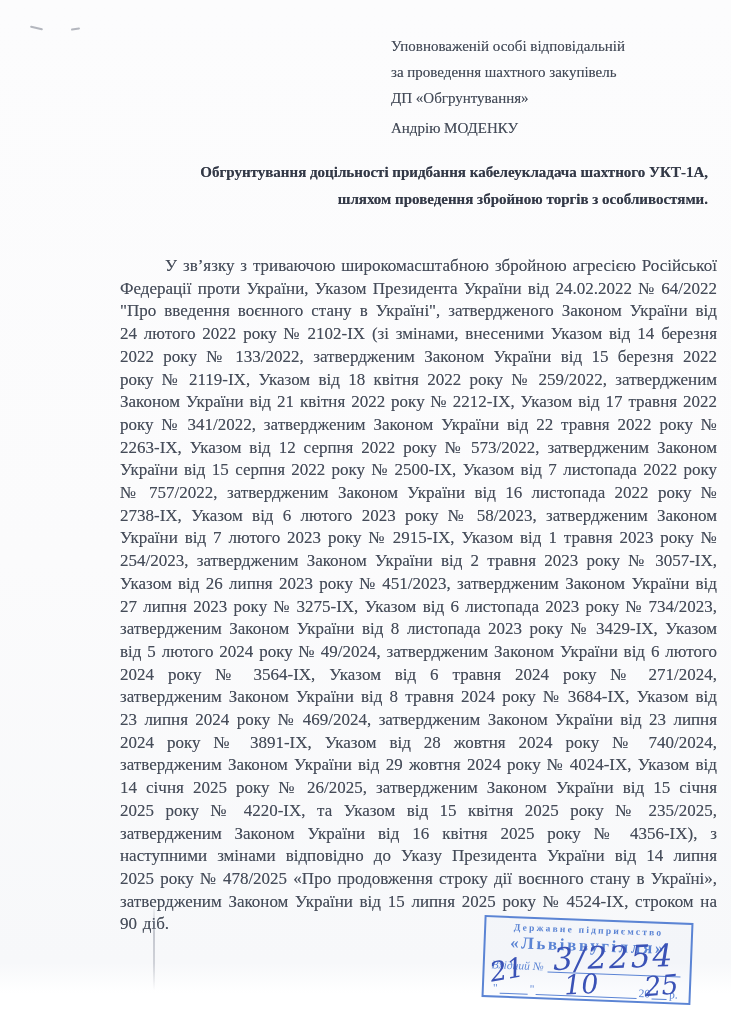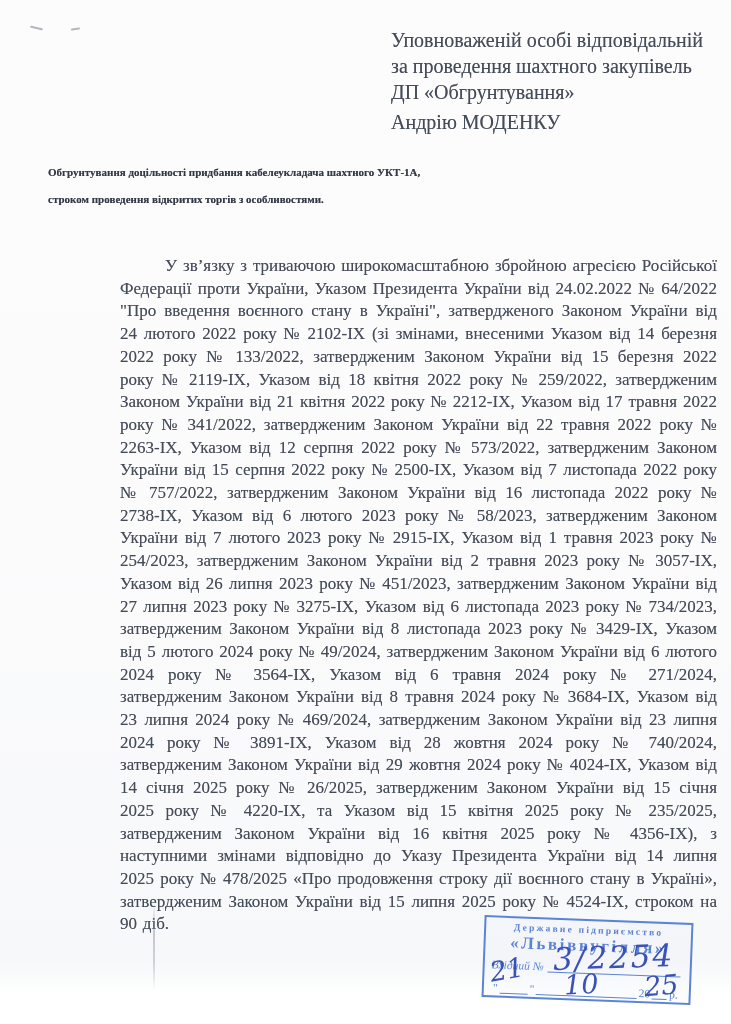--- a/index.html
+++ b/index.html
@@ -21,30 +21,30 @@
   .staple-mark{position:absolute;background:rgba(120,126,138,.55);border-radius:1px;}
   .staple-1{left:30px;top:27px;width:13px;height:2px;transform:rotate(14deg);}
   .staple-2{left:71px;top:28px;width:9px;height:2px;transform:rotate(-8deg);}
   .crease{
     position:absolute;left:153px;top:902px;width:1.5px;height:88px;
     background:linear-gradient(180deg,rgba(135,140,155,0) 0%,rgba(135,140,155,.45) 35%,rgba(135,140,155,.35) 70%,rgba(135,140,155,0) 100%);
   }
   .bottom-strip{position:absolute;left:0;right:0;bottom:0;height:30px;background:#ffffff;z-index:1;}
 
   .recipient{
-    position:absolute;left:391px;top:27px;
-    font-size:20px;line-height:26px;
+    position:absolute;left:391px;top:33px;
+    font-size:15px;line-height:26px;
     text-shadow:0 0 .3px rgba(69,76,89,.55);
   }
   .addressee{margin-top:4px;}
 
   .title{
     position:absolute;left:48px;top:159px;width:660px;
-    text-align:left;font-weight:bold;
-    font-size:11px;line-height:27px;
+    text-align:right;font-weight:bold;
+    font-size:15px;line-height:27px;
     color:var(--title-ink);
     text-shadow:0 0 .35px rgba(51,57,71,.6);
   }
 
   .body-text{
     position:absolute;left:104px;top:239px;width:597px;margin:16px;
     font-size:17px;line-height:22.7px;
     text-align:justify;text-indent:45px;
     word-spacing:1.6px;
     text-shadow:0 0 .3px rgba(69,76,89,.5);
@@ -104,21 +104,21 @@
 
   <div class="recipient">
     <div>Уповноваженій особі відповідальній</div>
     <div>за проведення шахтного закупівель</div>
     <div>ДП «Обгрунтування»</div>
     <div class="addressee">Андрію МОДЕНКУ</div>
   </div>
 
   <div class="title">
     <div>Обгрунтування доцільності придбання кабелеукладача шахтного УКТ-1А,</div>
-    <div>строком проведення відкритих торгів з особливостями.</div>
+    <div>шляхом проведення збройною торгів з особливостями.</div>
   </div>
 
   <p class="body-text">У зв’язку з триваючою широкомасштабною збройною агресією Російської Федерації проти України, Указом Президента України від 24.02.2022 № 64/2022 "Про введення воєнного стану в Україні", затвердженого Законом України від 24 лютого 2022 року № 2102-IX (зі змінами, внесеними Указом від 14 березня 2022 року № 133/2022, затвердженим Законом України від 15 березня 2022 року № 2119-IX, Указом від 18 квітня 2022 року № 259/2022, затвердженим Законом України від 21 квітня 2022 року № 2212-IX, Указом від 17 травня 2022 року № 341/2022, затвердженим Законом України від 22 травня 2022 року № 2263-IX, Указом від 12 серпня 2022 року № 573/2022, затвердженим Законом України від 15 серпня 2022 року № 2500-IX, Указом від 7 листопада 2022 року № 757/2022, затвердженим Законом України від 16 листопада 2022 року № 2738-IX, Указом від 6 лютого 2023 року № 58/2023, затвердженим Законом України від 7 лютого 2023 року № 2915-IX, Указом від 1 травня 2023 року № 254/2023, затвердженим Законом України від 2 травня 2023 року № 3057-IX, Указом від 26 липня 2023 року № 451/2023, затвердженим Законом України від 27 липня 2023 року № 3275-IX, Указом від 6 листопада 2023 року № 734/2023, затвердженим Законом України від 8 листопада 2023 року № 3429-IX, Указом від 5 лютого 2024 року № 49/2024, затвердженим Законом України від 6 лютого 2024 року № 3564-IX, Указом від 6 травня 2024 року № 271/2024, затвердженим Законом України від 8 травня 2024 року № 3684-IX, Указом від 23 липня 2024 року № 469/2024, затвердженим Законом України від 23 липня 2024 року № 3891-IX, Указом від 28 жовтня 2024 року № 740/2024, затвердженим Законом України від 29 жовтня 2024 року № 4024-IX, Указом від 14 січня 2025 року № 26/2025, затвердженим Законом України від 15 січня 2025 року № 4220-IX, та Указом від 15 квітня 2025 року № 235/2025, затвердженим Законом України від 16 квітня 2025 року № 4356-IX), з наступними змінами відповідно до Указу Президента України від 14 липня 2025 року № 478/2025 «Про продовження строку дії воєнного стану в Україні», затвердженим Законом України від 15 липня 2025 року № 4524-IX, строком на 90 діб.</p>
 
   <div class="crease"></div>
   <div class="bottom-strip"></div>
 
   <div class="stamp">
     <div class="s-org1">Державне підприємство</div>
     <div class="s-org2">«Львіввугілля»</div>

